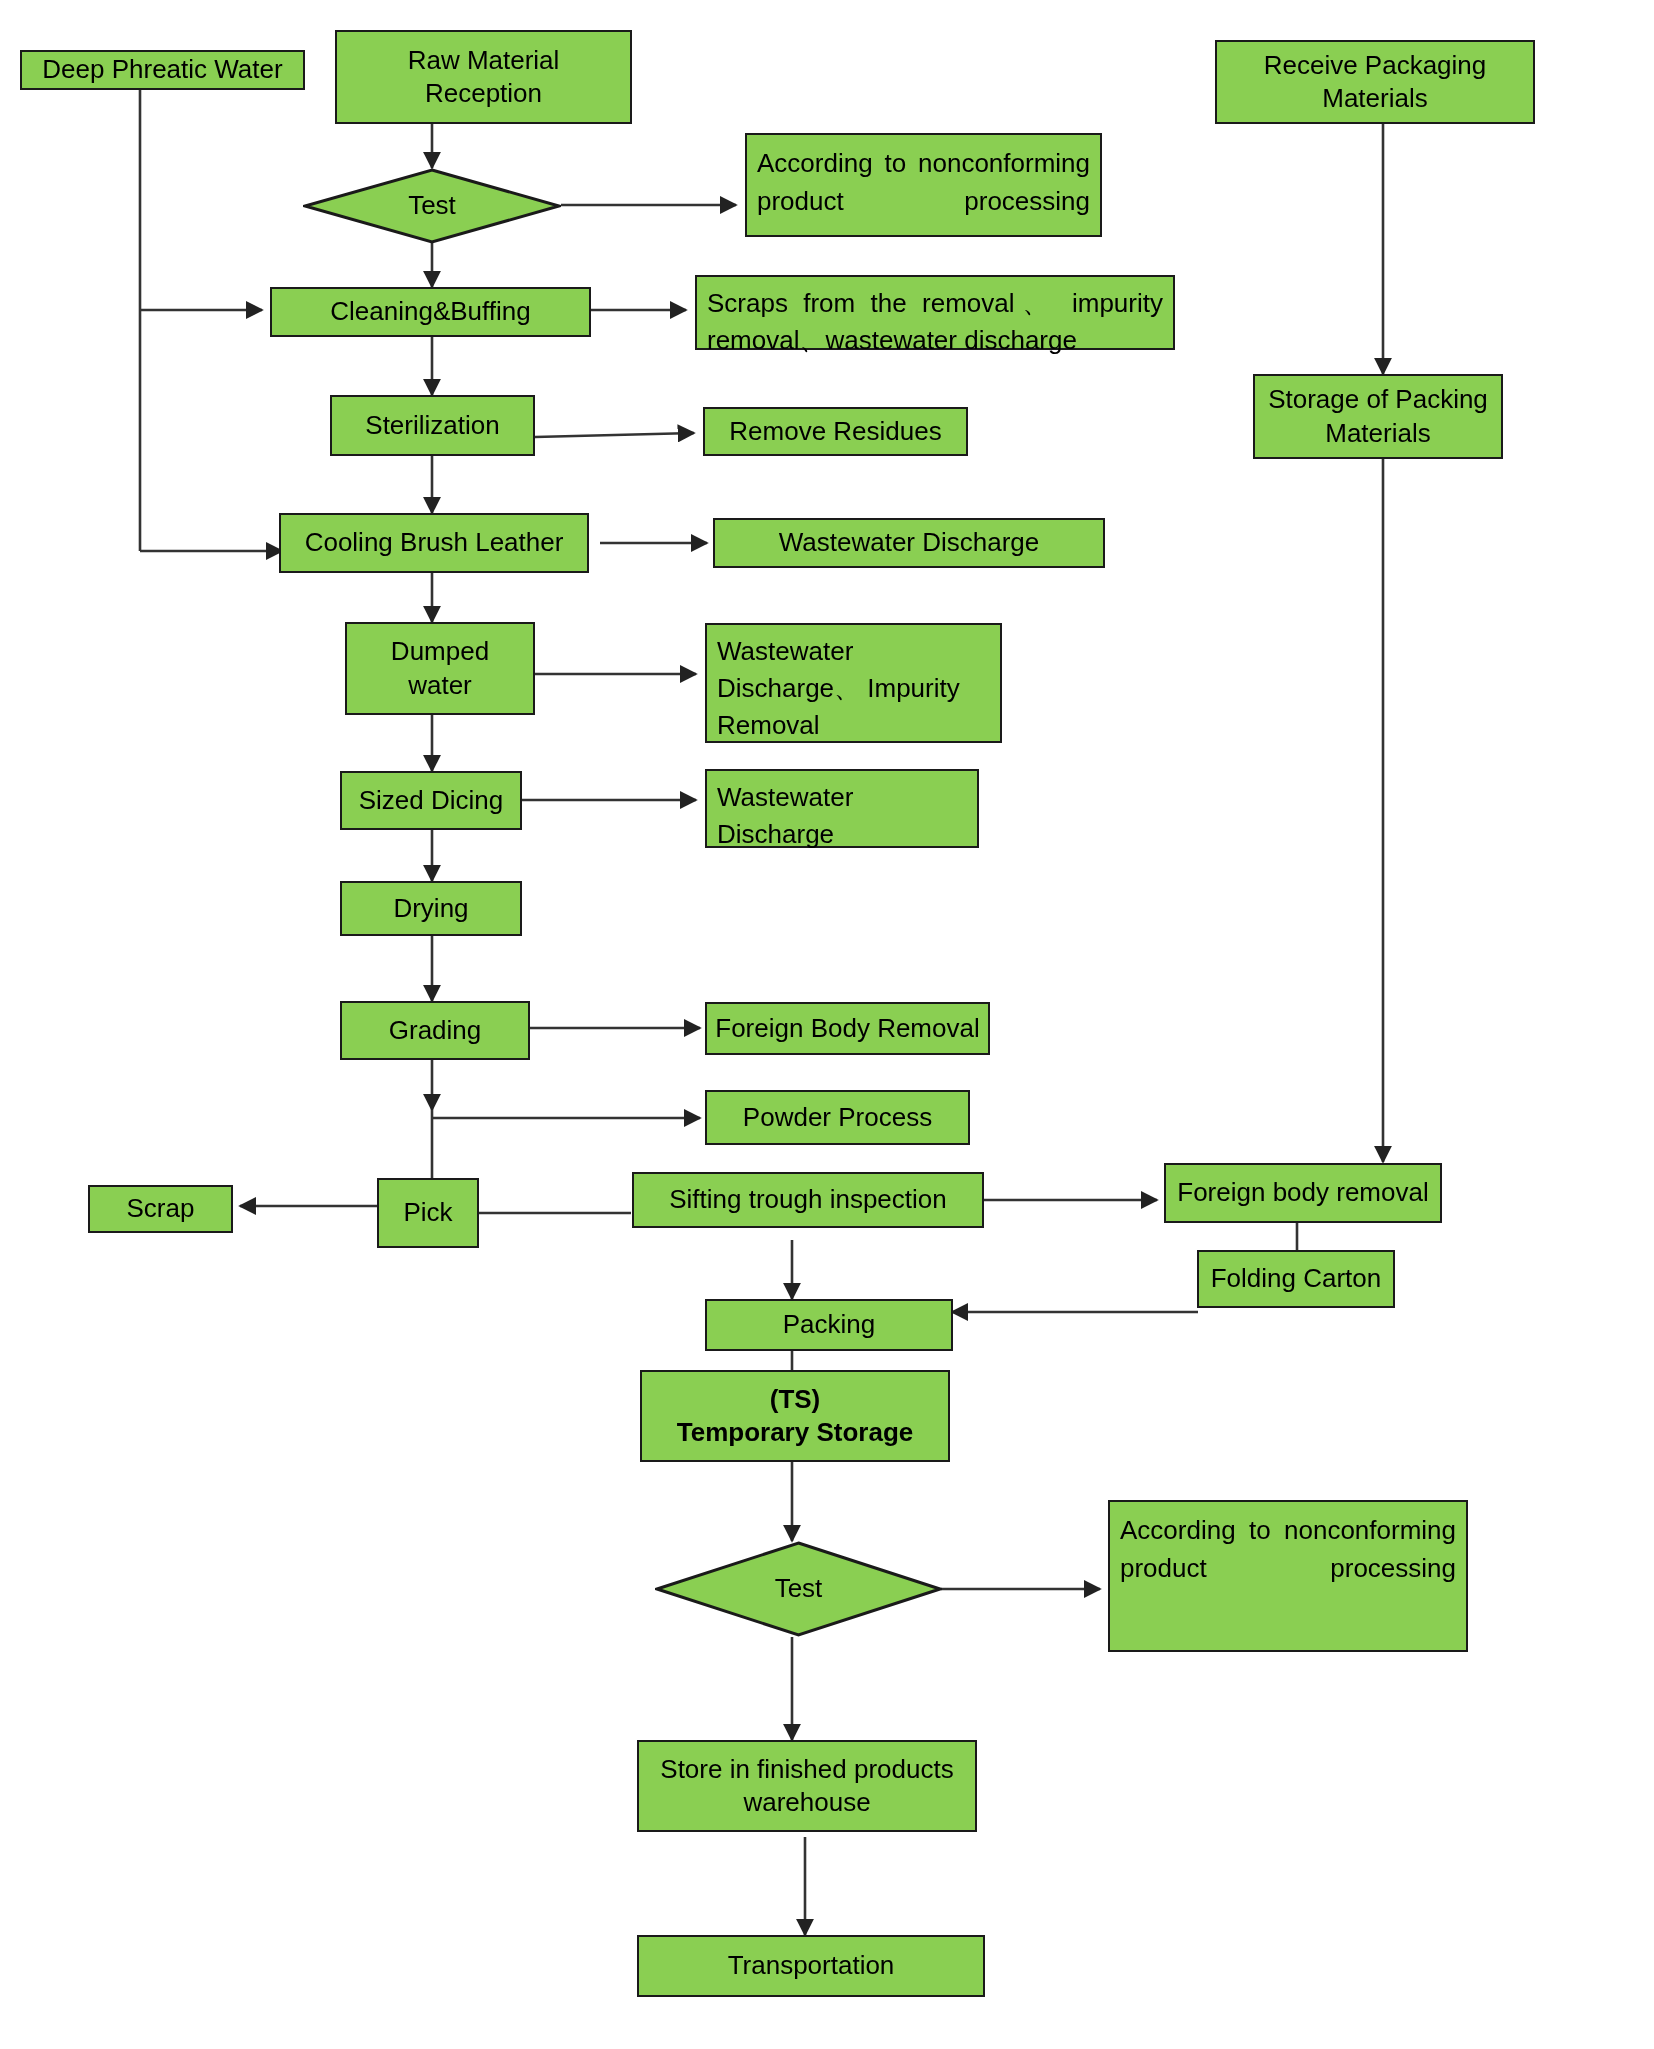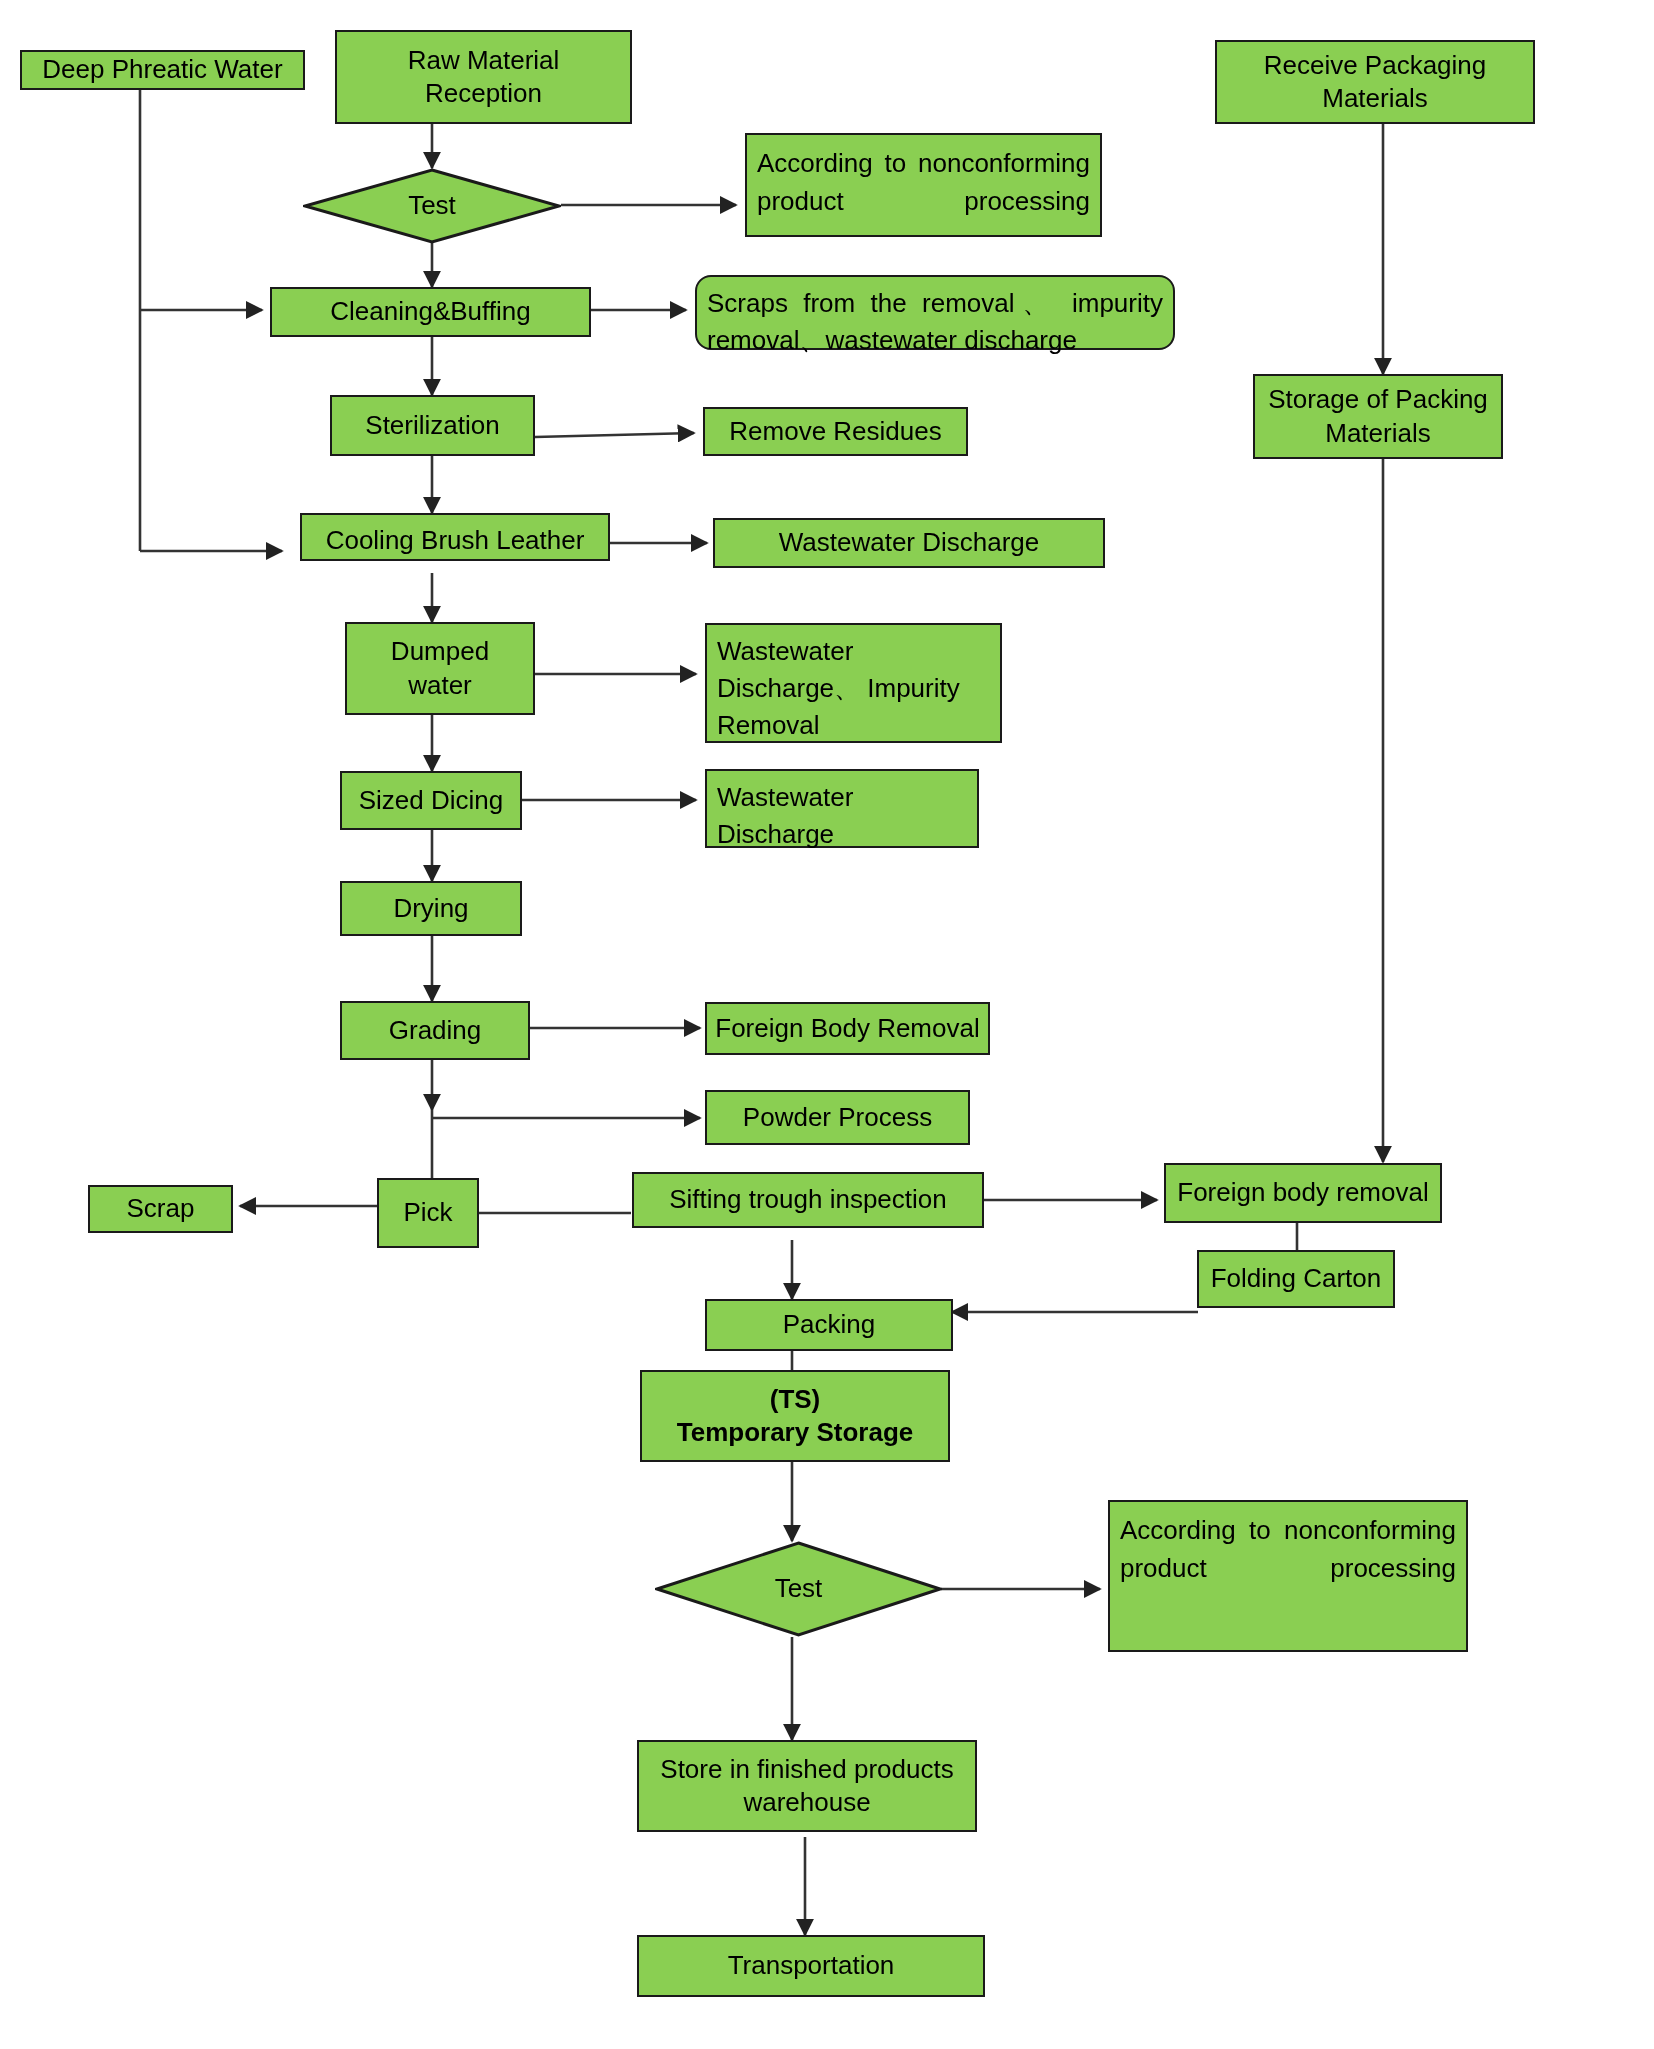--- a/index.html
+++ b/index.html
@@ -175,33 +175,33 @@
   </div>
 
   <div class="node justify" style="left:745px; top:133px; width:357px; height:104px;">
     <span>According to nonconforming product processing</span>
   </div>
 
   <div class="node" style="left:270px; top:287px; width:321px; height:50px;">
     <span>Cleaning&amp;Buffing</span>
   </div>
 
-  <div class="node leftal" style="left:695px; top:275px; width:480px; height:75px; text-align:justify; text-align-last:left;border-radius:16px;">
+  <div class="node leftal" style="left:695px; top:275px; width:480px; height:75px; text-align:justify; text-align-last:left;">
     <span>Scraps from the removal、 impurity removal、wastewater discharge</span>
   </div>
 
   <div class="node" style="left:330px; top:395px; width:205px; height:61px;">
     <span>Sterilization</span>
   </div>
 
   <div class="node" style="left:703px; top:407px; width:265px; height:49px;">
     <span>Remove Residues</span>
   </div>
 
-  <div class="node" style="left:300px; top:513px; width:310px; height:48px;align-items:flex-end;">
+  <div class="node" style="left:279px; top:513px; width:310px; height:60px;">
     <span>Cooling Brush Leather</span>
   </div>
 
   <div class="node" style="left:713px; top:518px; width:392px; height:50px;">
     <span>Wastewater Discharge</span>
   </div>
 
   <div class="node" style="left:345px; top:622px; width:190px; height:93px; white-space:pre-line;">
     <span>Dumped
 water</span>

